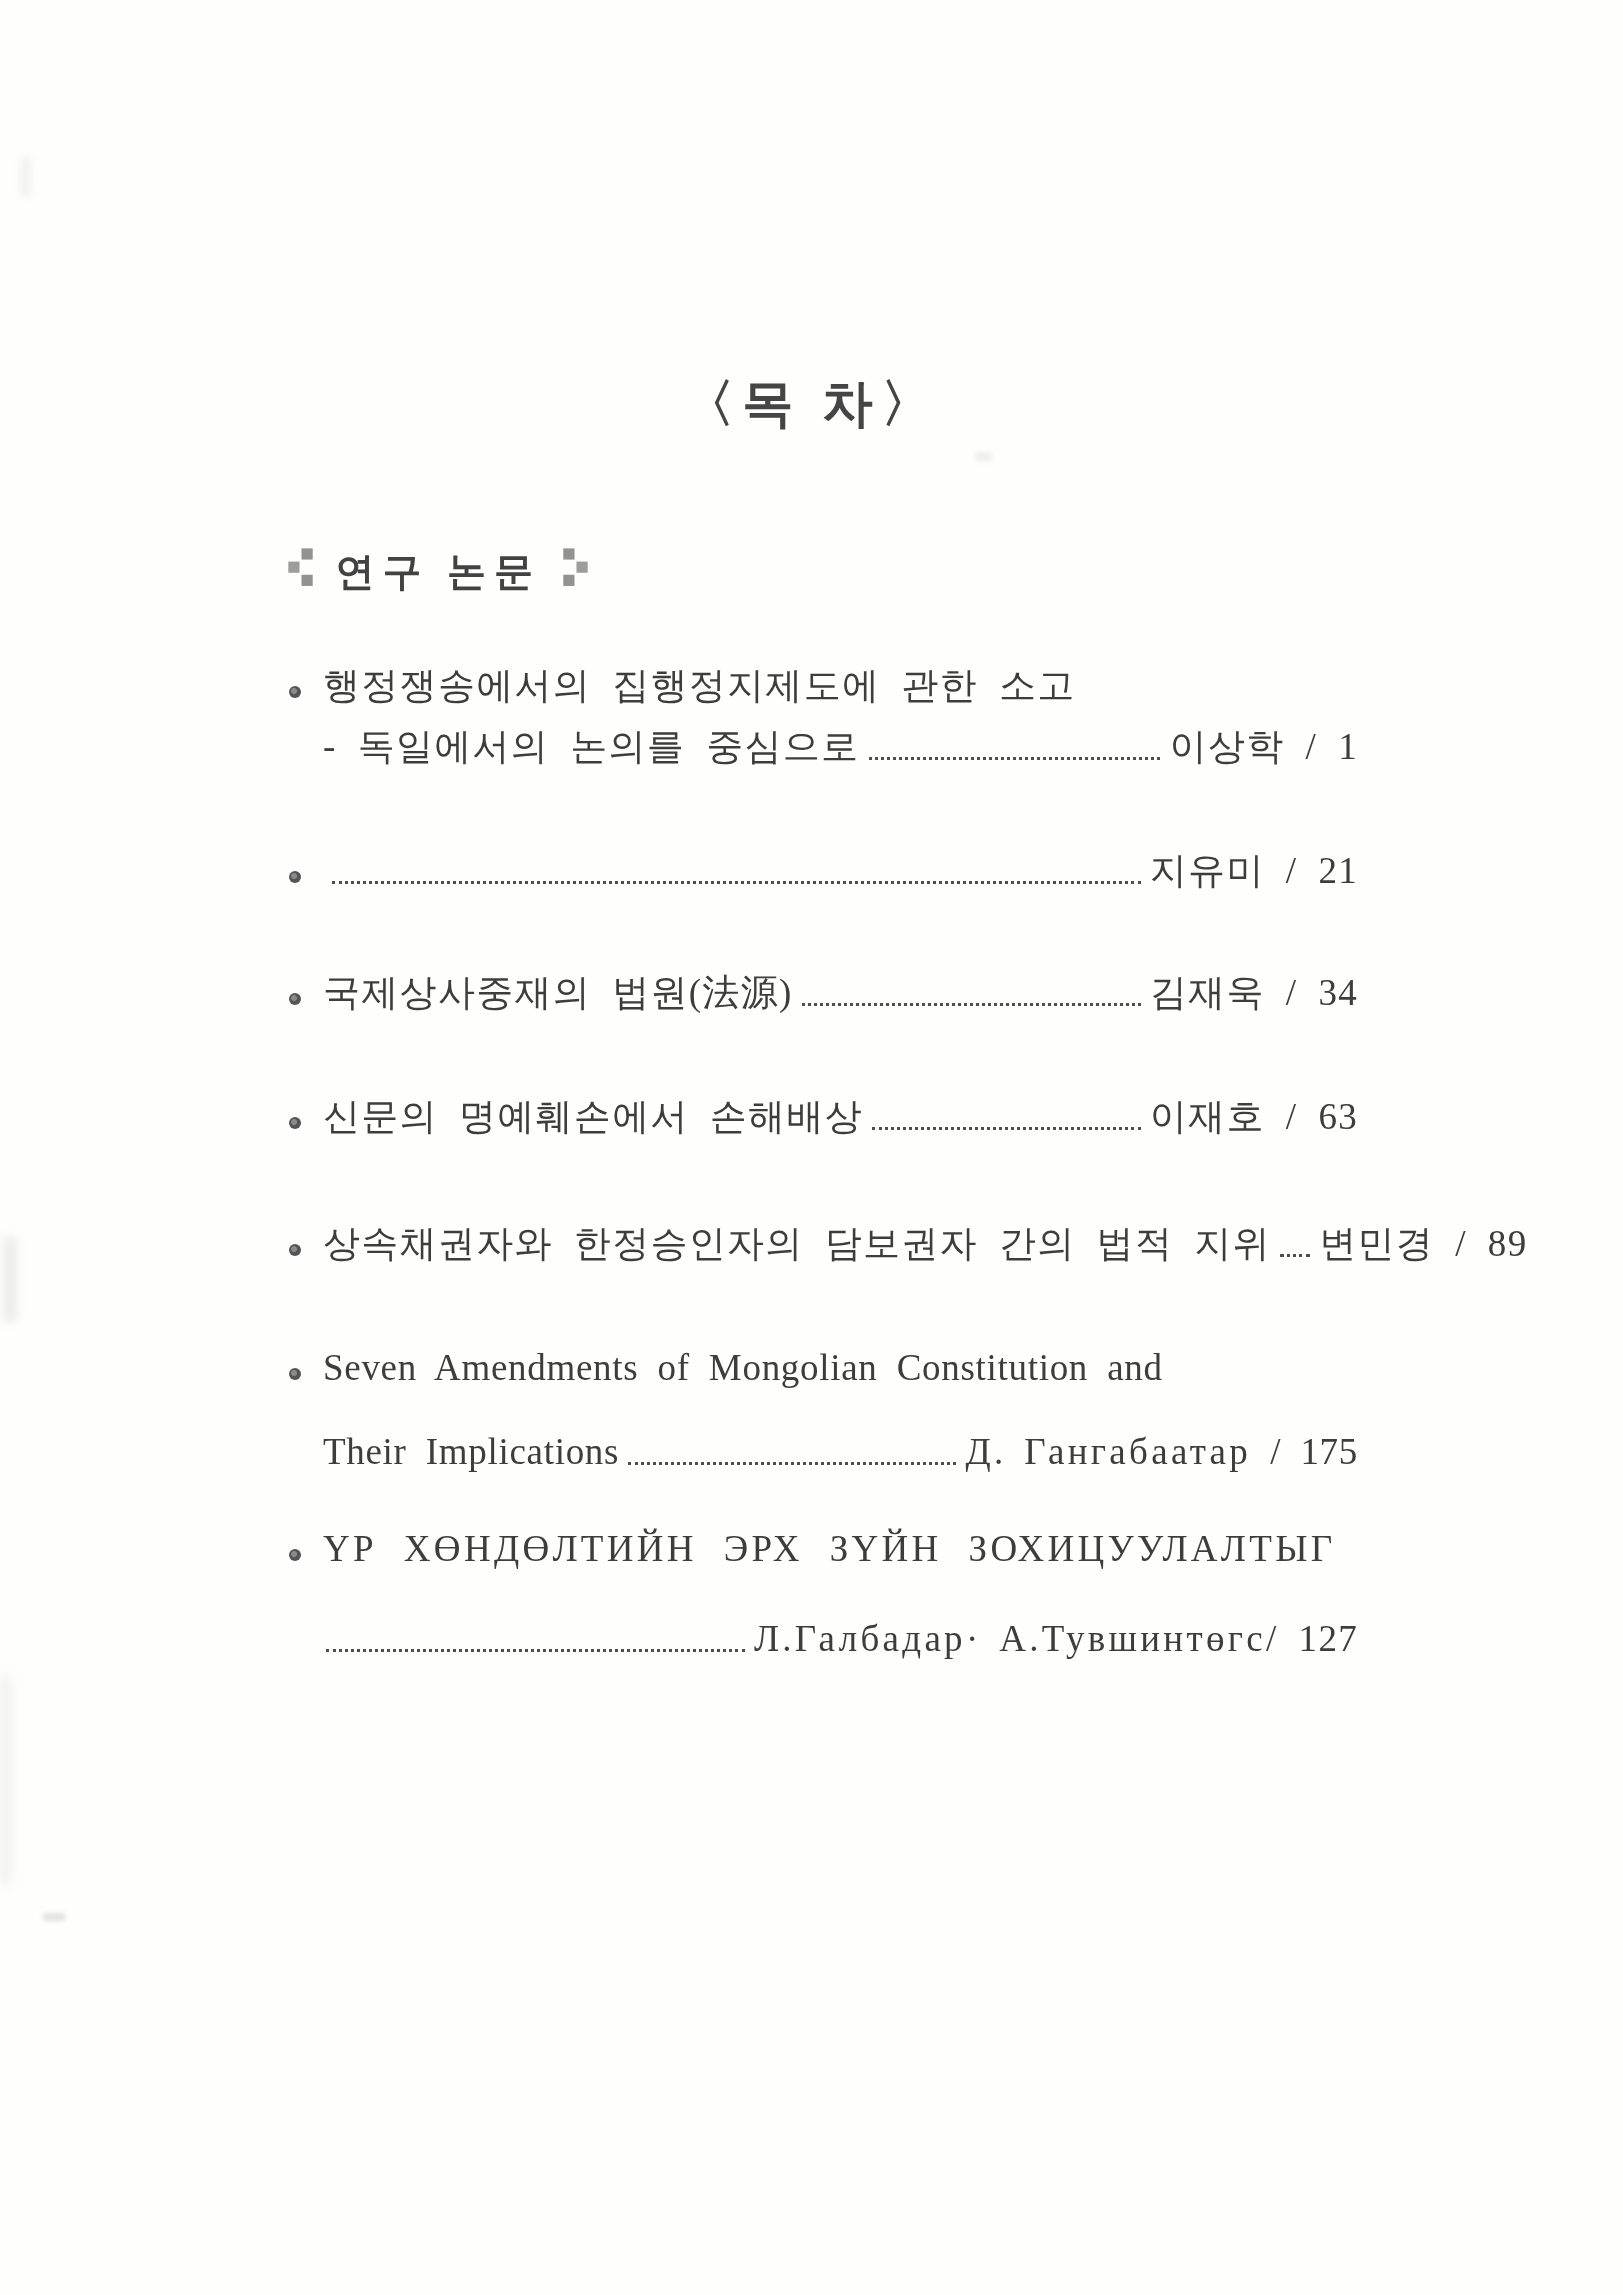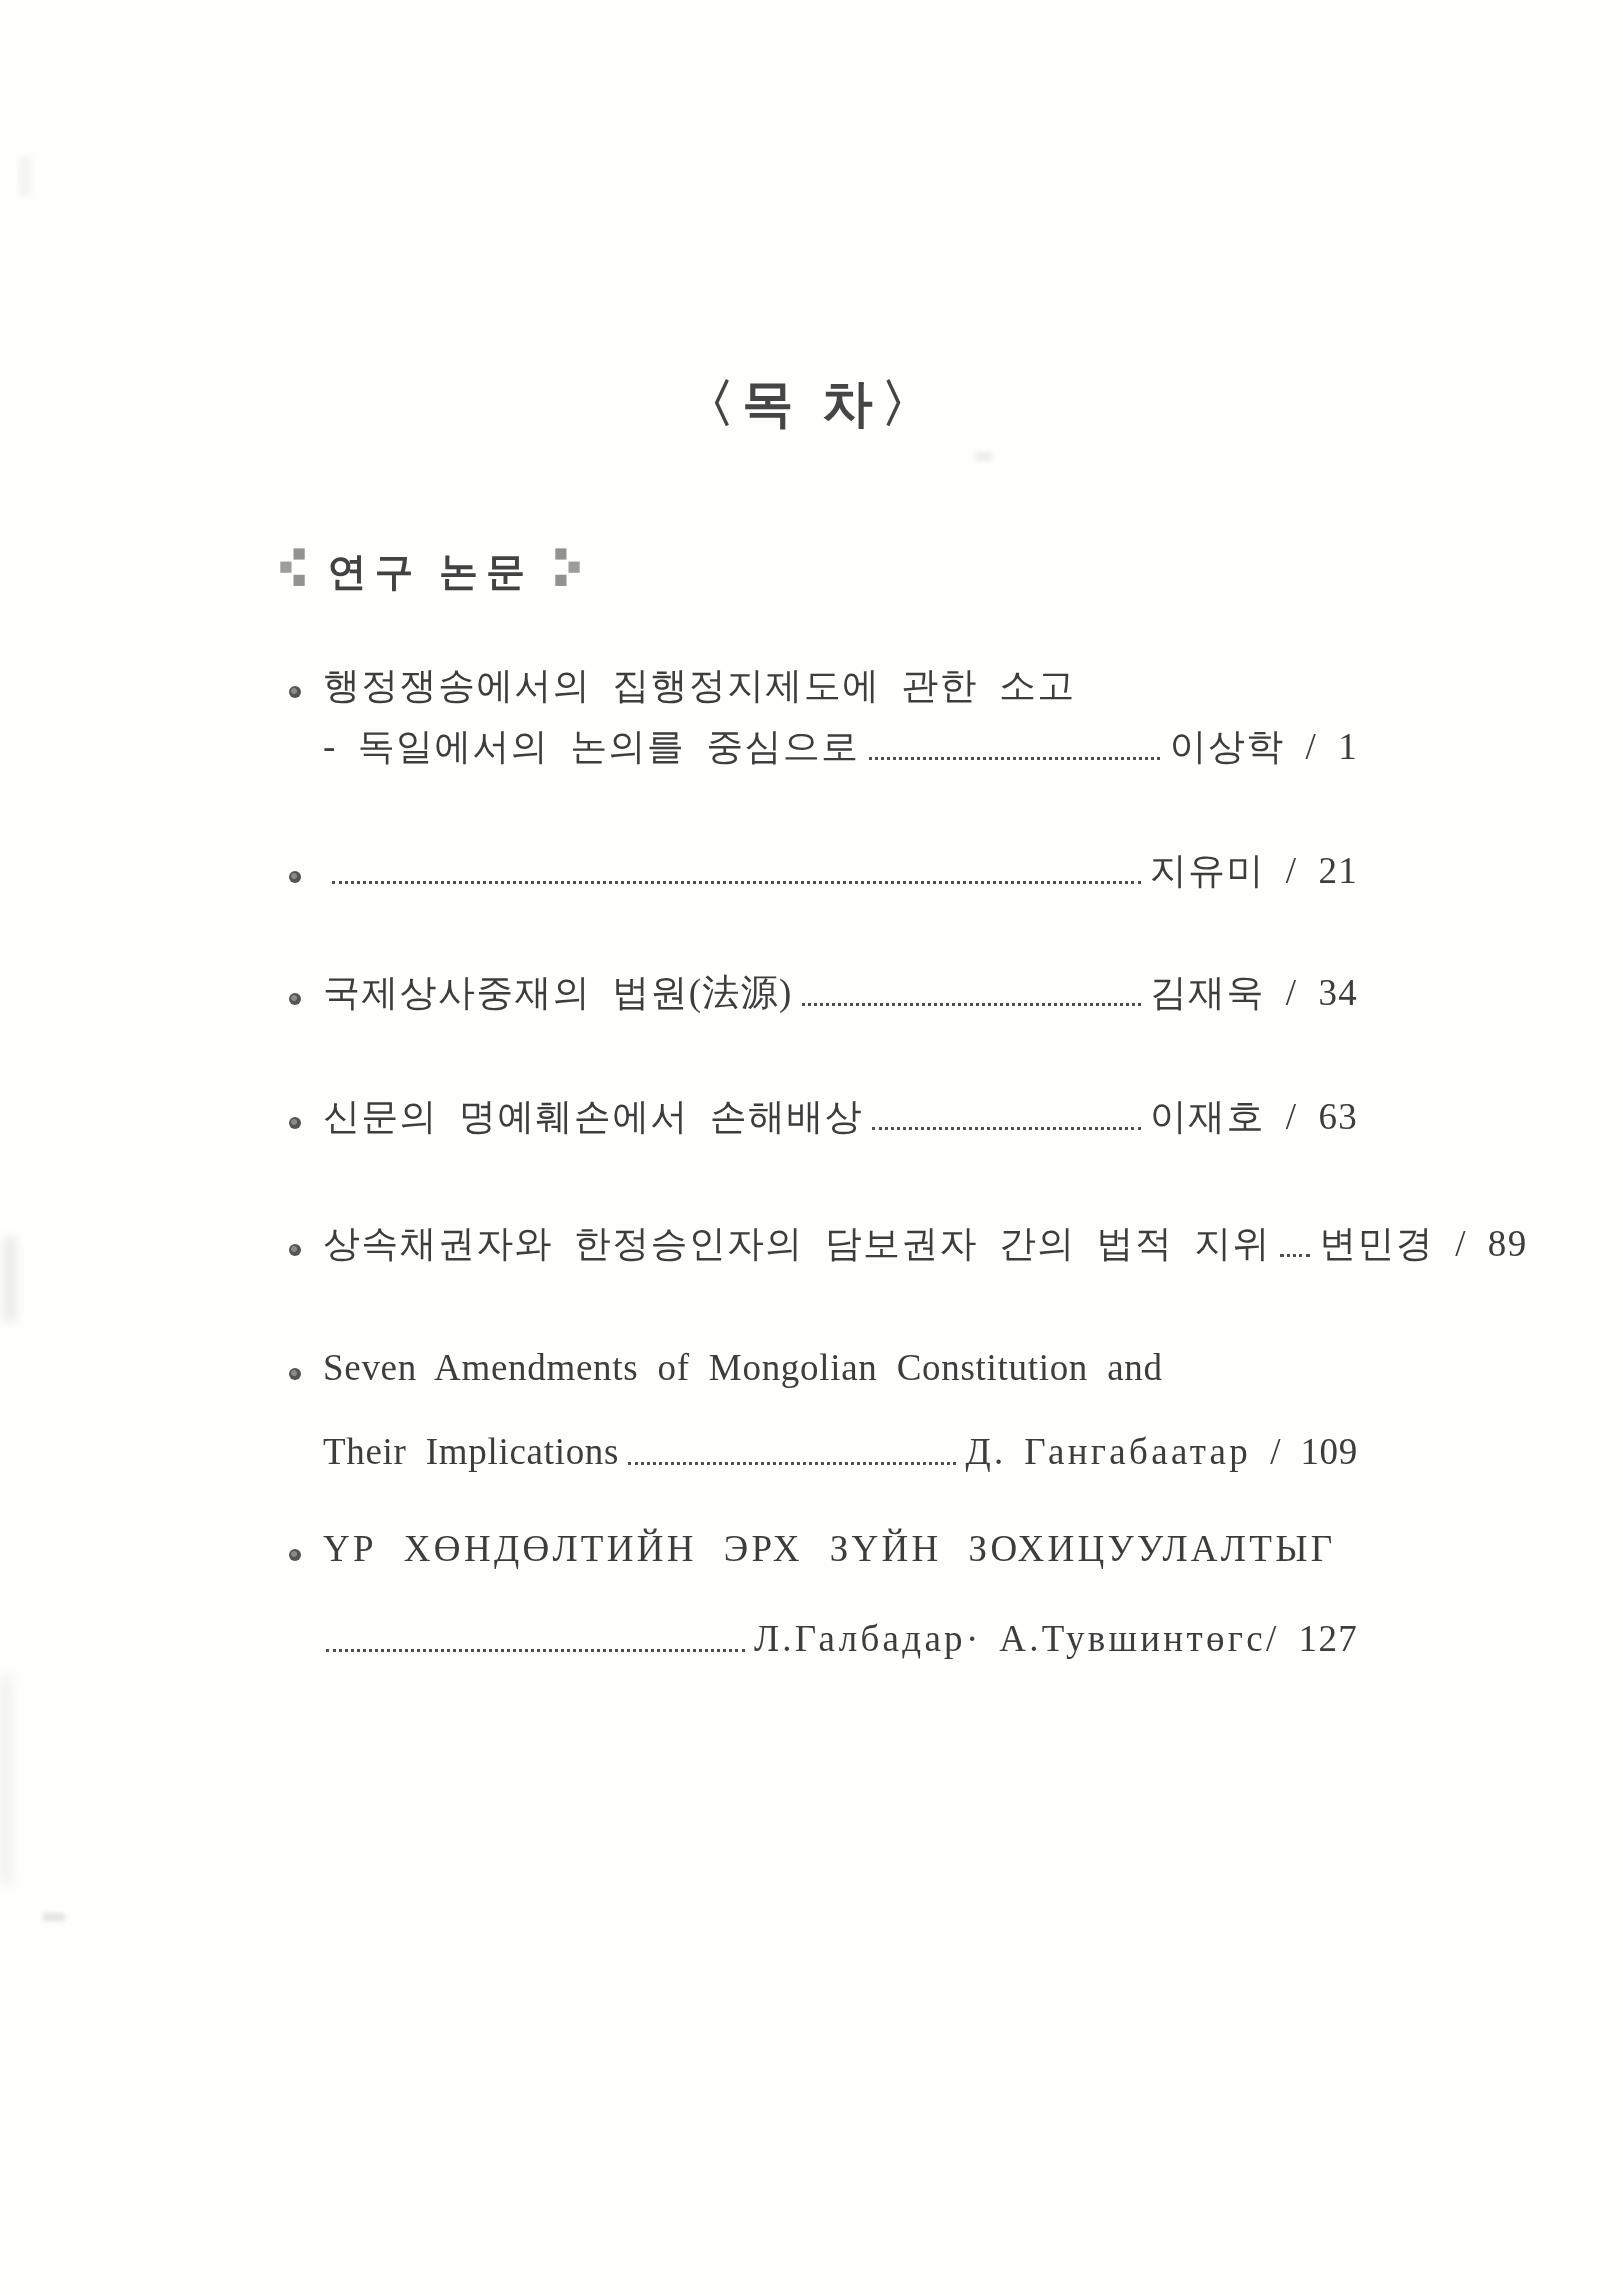--- a/index.html
+++ b/index.html
@@ -8,21 +8,21 @@
     background:#fefefd;
     font-family:"Liberation Serif","DejaVu Serif",serif;
     color:#3b3b3b;
   }
   .page{position:absolute;inset:0;}
   .doc-title{
     position:absolute;top:370px;left:0;width:1623px;text-align:center;
     font-size:51px;letter-spacing:7.9px;color:#454545;font-weight:600;
   }
   .section-head{
-    position:absolute;top:545px;left:279px;display:flex;align-items:center;gap:19.6px;
+    position:absolute;top:545px;left:287px;display:flex;align-items:center;gap:19.6px;
     font-size:39px;letter-spacing:7.9px;color:#424242;font-weight:600;
   }
   .orn{display:inline-block;opacity:.75;}
   .row{
     position:absolute;left:289px;right:265px;display:flex;align-items:baseline;
     font-size:37px;line-height:47px;letter-spacing:1.3px;word-spacing:10.5px;
     color:#3d3d3d;white-space:nowrap;
   }
   .bullet-col{flex:0 0 34px;align-self:center;}
   .dot{
@@ -127,21 +127,21 @@
 
   <div class="row eng" style="top:1344px">
     <span class="bullet-col"><span class="dot"></span></span>
     <span>Seven Amendments of Mongolian Constitution and</span>
   </div>
   <div class="row eng cont" style="top:1406px">
     <span>Their Implications</span>
     <span class="leader"></span>
     <span class="author cyr">Д. Гангабаатар</span>
     <span class="sep"> / </span>
-    <span class="pg">109</span>
+    <span class="pg">175</span>
   </div>
 
   <div class="row cyr-title" style="top:1525px">
     <span class="bullet-col"><span class="dot"></span></span>
     <span>ҮР ХӨНДӨЛТИЙН ЭРХ ЗҮЙН ЗОХИЦУУЛАЛТЫГ</span>
   </div>
   <div class="row cont" style="top:1593px">
     <span class="leader lead-left"></span>
     <span class="author cyr">Л.Галбадар· А.Тувшинтөгс</span>
     <span class="sep">/ </span>

